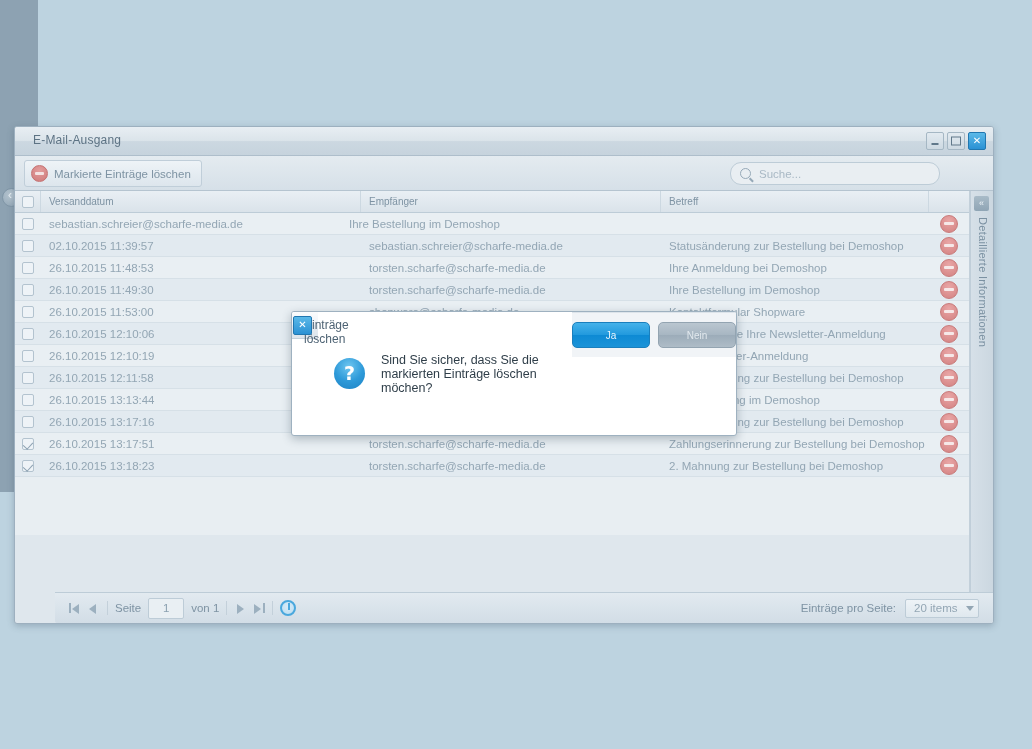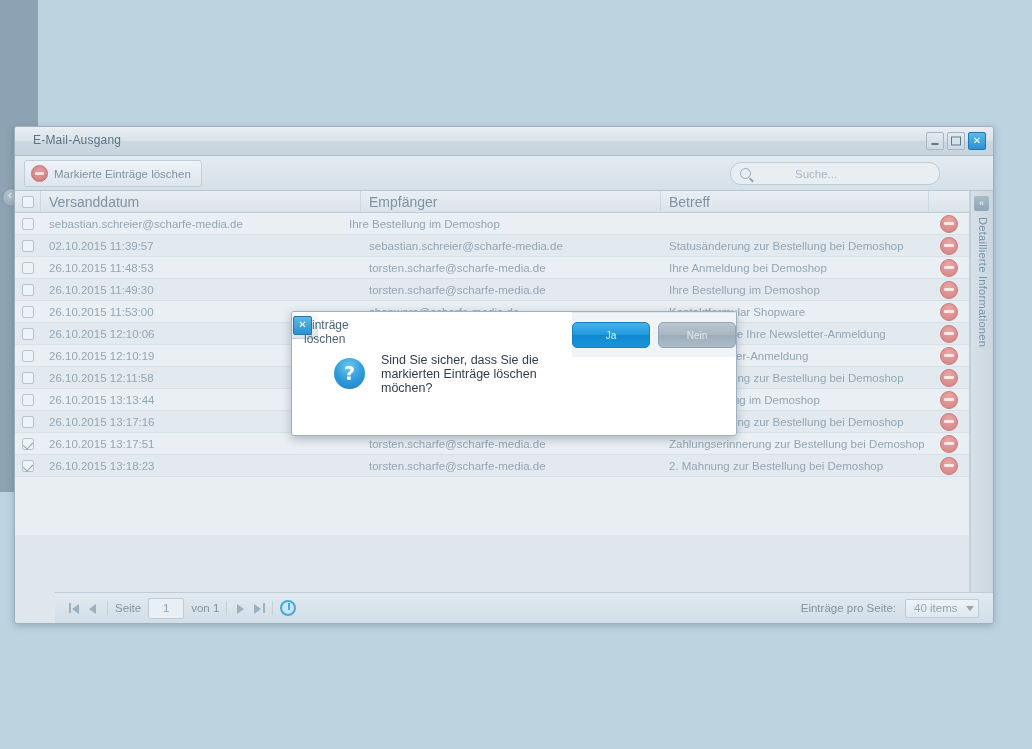--- a/index.html
+++ b/index.html
@@ -82,31 +82,31 @@
   #search-wrap .mag{
     width:9px;height:9px;border:1.6px solid #96a9b8;border-radius:50%;
     position:relative;flex:0 0 9px;
   }
   #search-wrap .mag::after{
     content:"";position:absolute;right:-4px;bottom:-3px;width:5px;height:1.6px;
     background:#96a9b8;transform:rotate(45deg);
   }
   #search-input{
     border:0;background:transparent;outline:none;width:150px;
-    font-family:inherit;font-size:11.5px;color:#9fb0bd;margin-left:36px;
+    font-family:inherit;font-size:11.5px;color:#9fb0bd;
   }
   #search-input::placeholder{color:#a9b9c5;}
   
   #gridwrap{flex:1 1 auto;position:relative;display:flex;}
   #grid{flex:1 1 auto;display:flex;flex-direction:column;background:#e6ecf1;border-right:1px solid #c3d0da;}
   #hdr{
     display:flex;height:21px;flex:0 0 21px;align-items:stretch;
     background:linear-gradient(to bottom,#e9eff4,#dae3ea);
     border-bottom:1px solid #bdccd7;
-    font-size:14px;color:#7e93a3;text-align:right;
+    font-size:10px;color:#7e93a3;text-align:right;
   }
   #hdr .cell{display:flex;align-items:center;border-right:1px solid #ccd8e1;padding-left:8px;box-sizing:border-box;}
   .c-chk{flex:0 0 26px;justify-content:center;padding-left:0 !important;}
   .c-date{flex:0 0 320px;}
   .c-mail{flex:0 0 300px;}
   .c-subj{flex:1 1 auto;}
   .c-act{flex:0 0 40px;border-right:none !important;}
   #rows{flex:1 1 auto;overflow:hidden;background:#e8eef2;}
   .row{
     display:flex;height:21px;align-items:stretch;
@@ -457,21 +457,21 @@
       <div class="arrow">
           <span class="tri r" style="left:1px"></span>
           <span class="bar rb"></span>
         </div>
       <div class="sep"></div>
       <div id="refresh"></div>
     </div>
     <div id="perpage">
       <span>Einträge pro Seite:</span>
       <div id="perpage-sel">
-        <span>40 items</span>
+        <span>20 items</span>
         <span class="cv"></span>
       </div>
     </div>
   </div>
 </div>
 
 <div id="dlg">
   <div id="dlg-title">
     <span class="t">Einträge löschen</span>
     <div id="dlg-close">✕</div>

